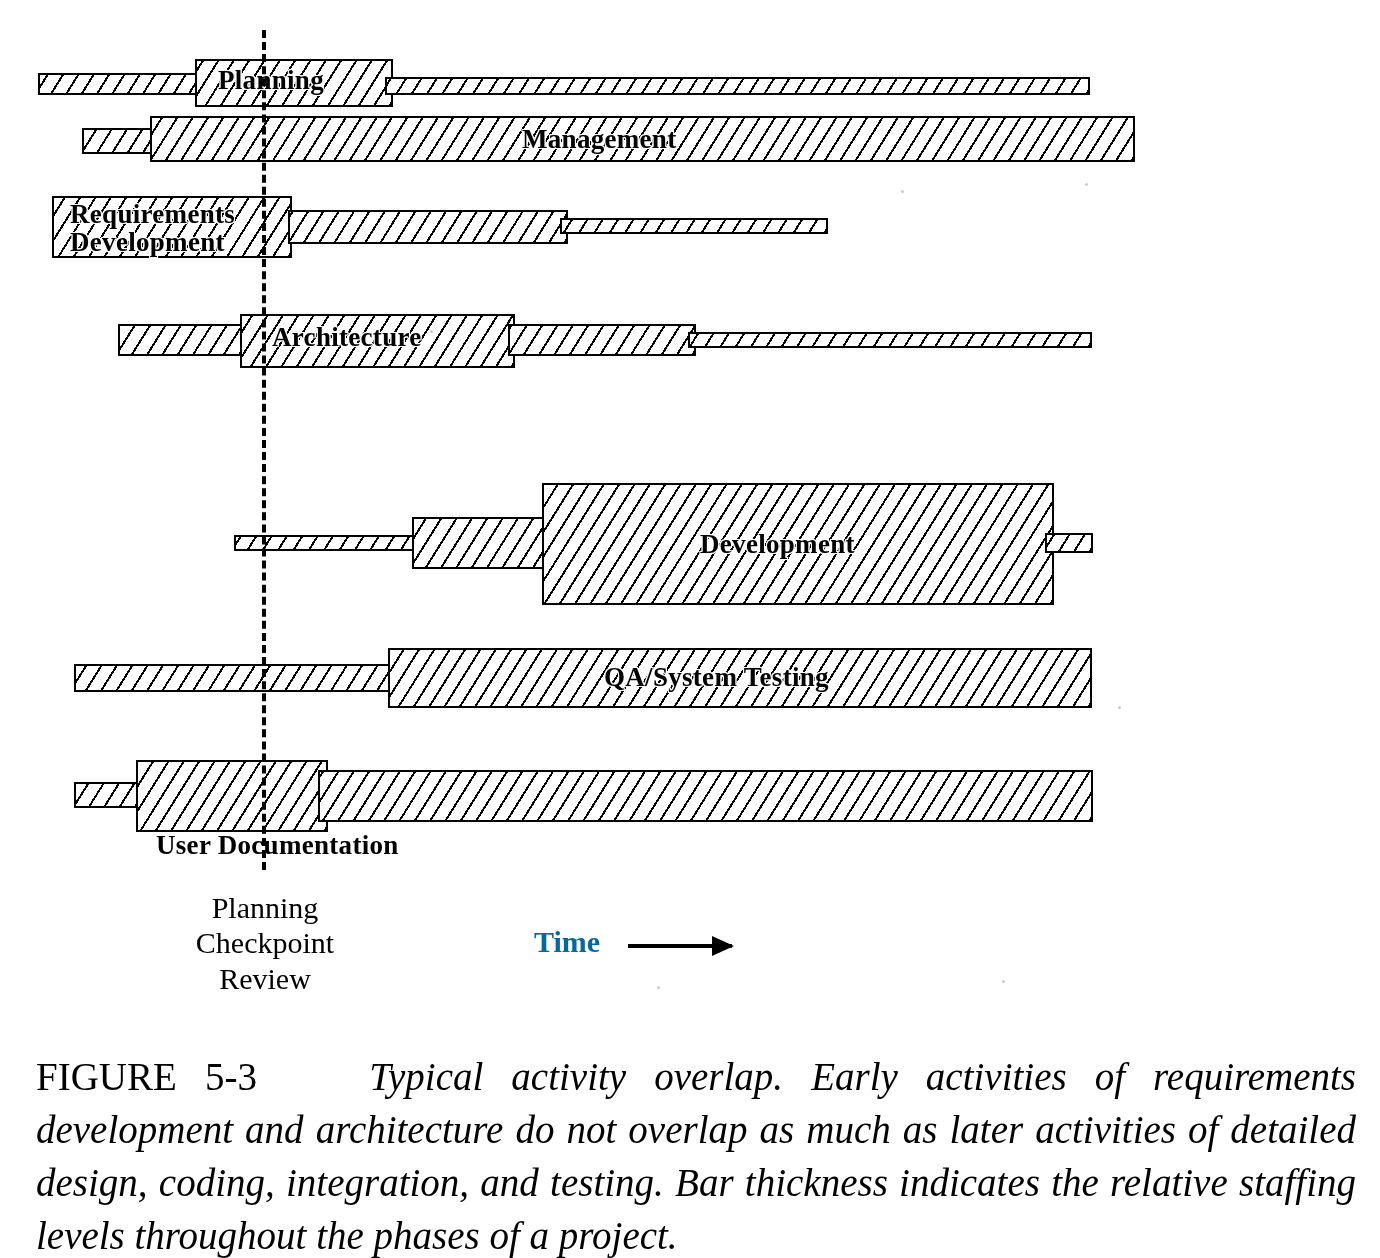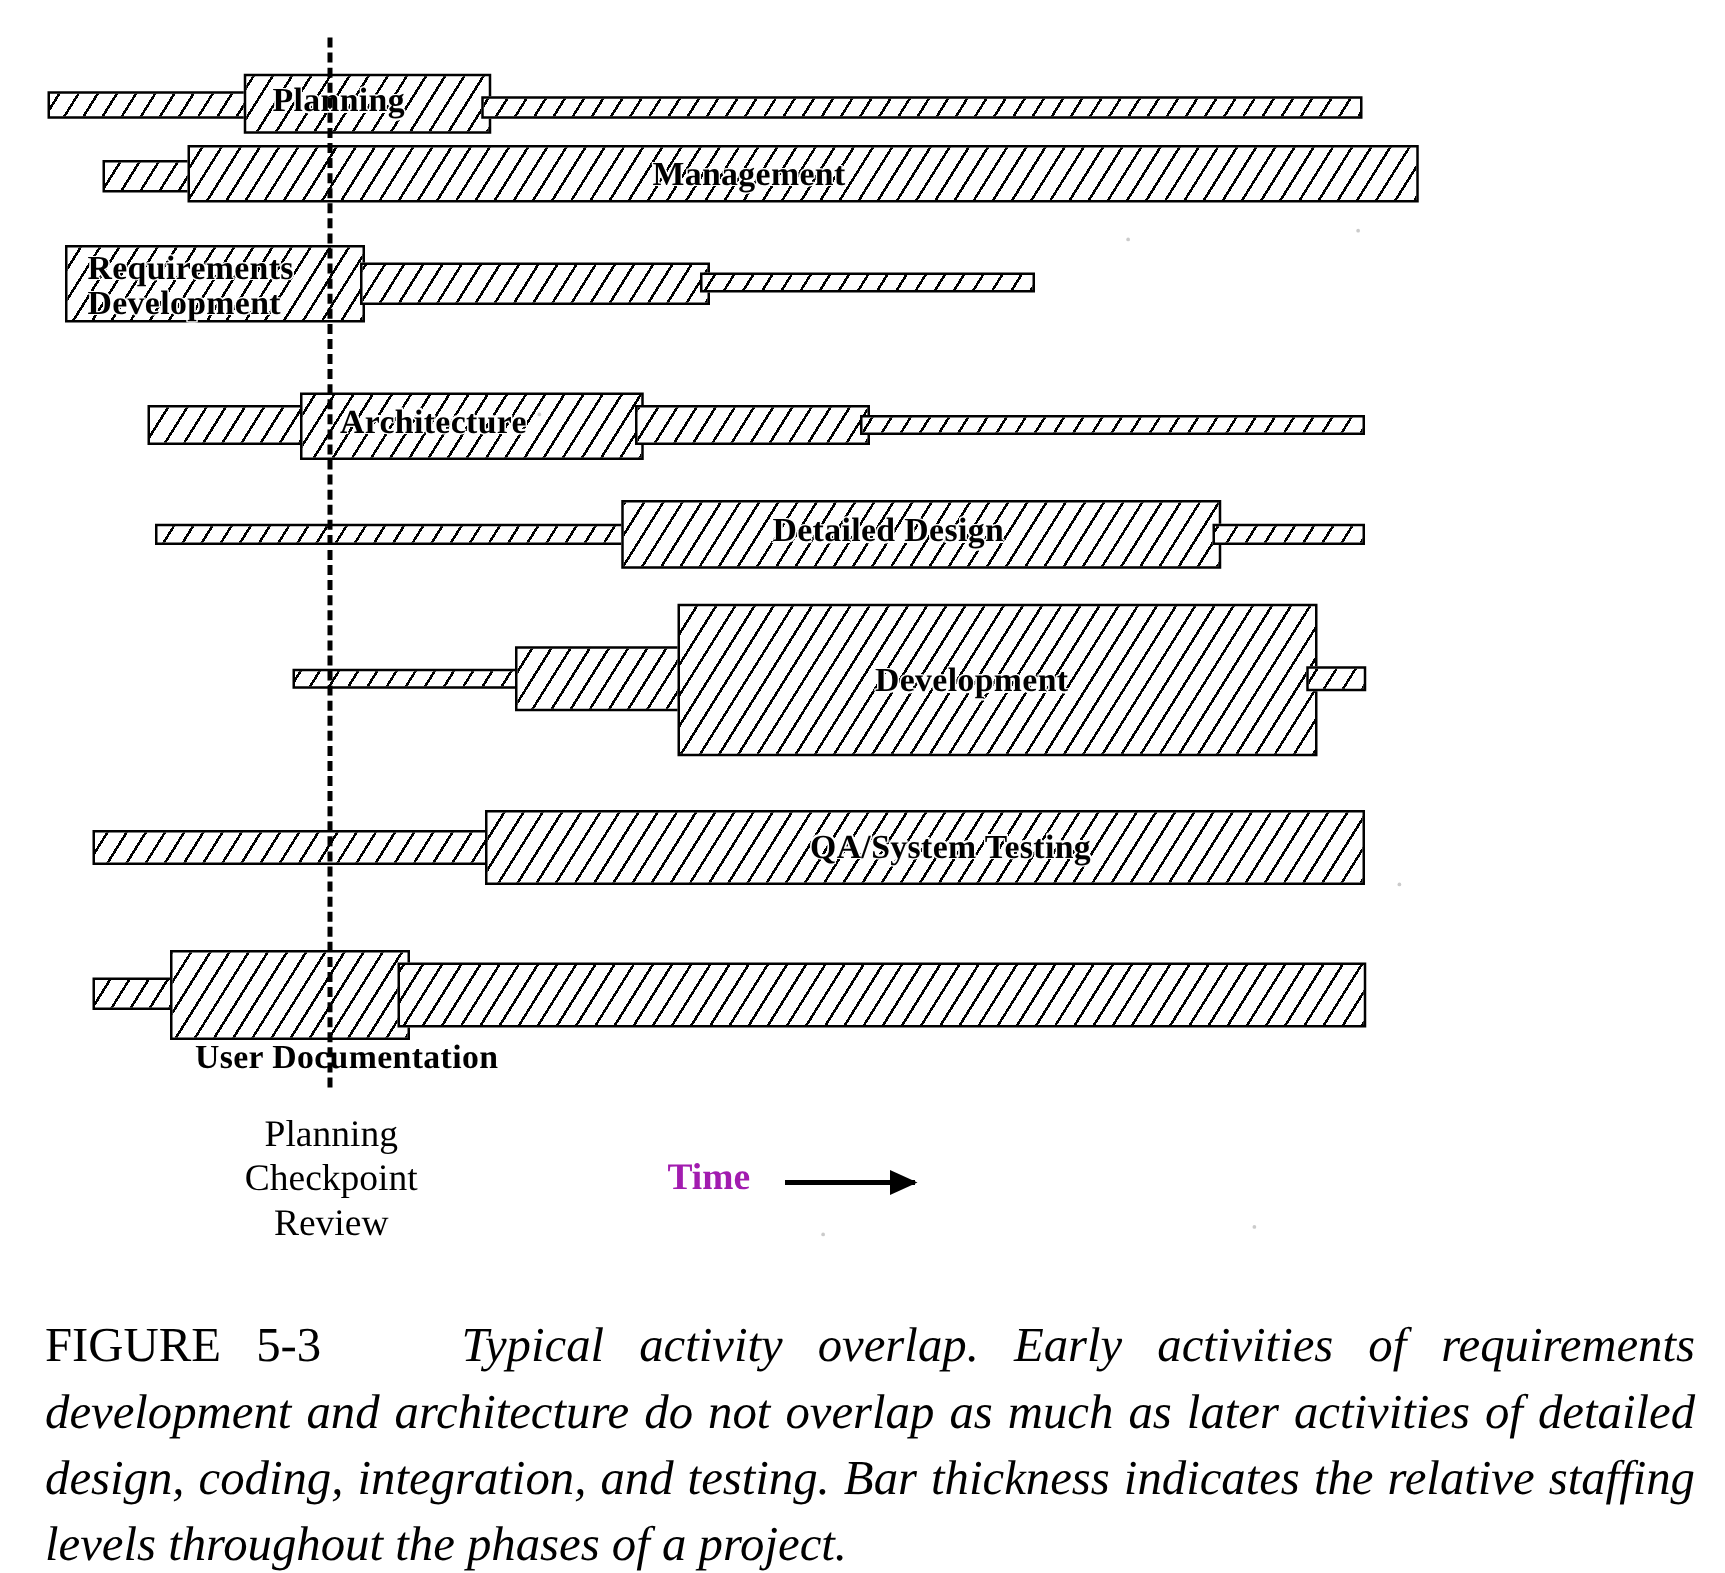--- a/index.html
+++ b/index.html
@@ -79,21 +79,21 @@
     font-size: 30px;
     line-height: 1.18;
     color: #000;
     white-space: pre-line;
   }
   .time-label {
     position: absolute;
     font-family: "Liberation Serif", serif;
     font-weight: 700;
     font-size: 30px;
-    color: #a21caf;
+    color: #0369a1;
   }
   .time-arrow {
     position: absolute;
     height: 0;
   }
   .time-arrow .shaft {
     position: absolute;
     left: 0; top: 0;
     height: 4px;
     background: #000;
@@ -162,39 +162,33 @@
     </div>
 
     <div class="band" style="left:0; top:310px; width:1380px; height:70px;">
       <div class="seg thin" style="left:118px; top:14px; width:140px; height:32px;"></div>
       <div class="seg" style="left:240px; top:4px; width:275px; height:54px;"></div>
       <div class="seg" style="left:508px; top:14px; width:188px; height:32px;"></div>
       <div class="seg thin" style="left:688px; top:22px; width:404px; height:16px;"></div>
       <div class="band-label" style="left:272px; top:12px;">Architecture</div>
     </div>
 
-    <div class="band" style="left:0; top:395px; width:1380px; height:70px;">
-      <div class="seg thin" style="left:124px; top:24px; width:378px; height:17px;"></div>
-      <div class="seg" style="left:497px; top:5px; width:480px; height:55px;"></div>
-      <div class="seg thin" style="left:970px; top:24px; width:122px; height:17px;"></div>
-      <div class="band-label" style="left:618px; top:14px;">Detailed Design</div>
-    </div>
 
     <div class="band" style="left:0; top:475px; width:1380px; height:140px;">
       <div class="seg thin" style="left:234px; top:60px; width:186px; height:16px;"></div>
       <div class="seg" style="left:412px; top:42px; width:140px; height:52px;"></div>
       <div class="seg" style="left:542px; top:8px; width:512px; height:122px;"></div>
       <div class="seg thin" style="left:1045px; top:58px; width:48px; height:20px;"></div>
       <div class="band-label" style="left:700px; top:54px;">Development</div>
     </div>
 
     <div class="band" style="left:0; top:640px; width:1380px; height:76px;">
       <div class="seg thin" style="left:74px; top:24px; width:322px; height:28px;"></div>
       <div class="seg" style="left:388px; top:8px; width:704px; height:60px;"></div>
-      <div class="band-label" style="left:604px; top:22px;margin-left:44px;">QA/System Testing</div>
+      <div class="band-label" style="left:604px; top:22px;">QA/System Testing</div>
     </div>
 
     <div class="band" style="left:0; top:750px; width:1380px; height:90px;">
       <div class="seg thin" style="left:74px; top:32px; width:80px; height:26px;"></div>
       <div class="seg" style="left:136px; top:10px; width:192px; height:72px;"></div>
       <div class="seg" style="left:318px; top:20px; width:775px; height:52px;"></div>
       <div class="band-label" style="left:156px; top:32px;margin-top:48px;">User Documentation</div>
     </div>
 
     <div class="checkpoint-line" style="left:262px; top:30px; height:840px;"></div>

